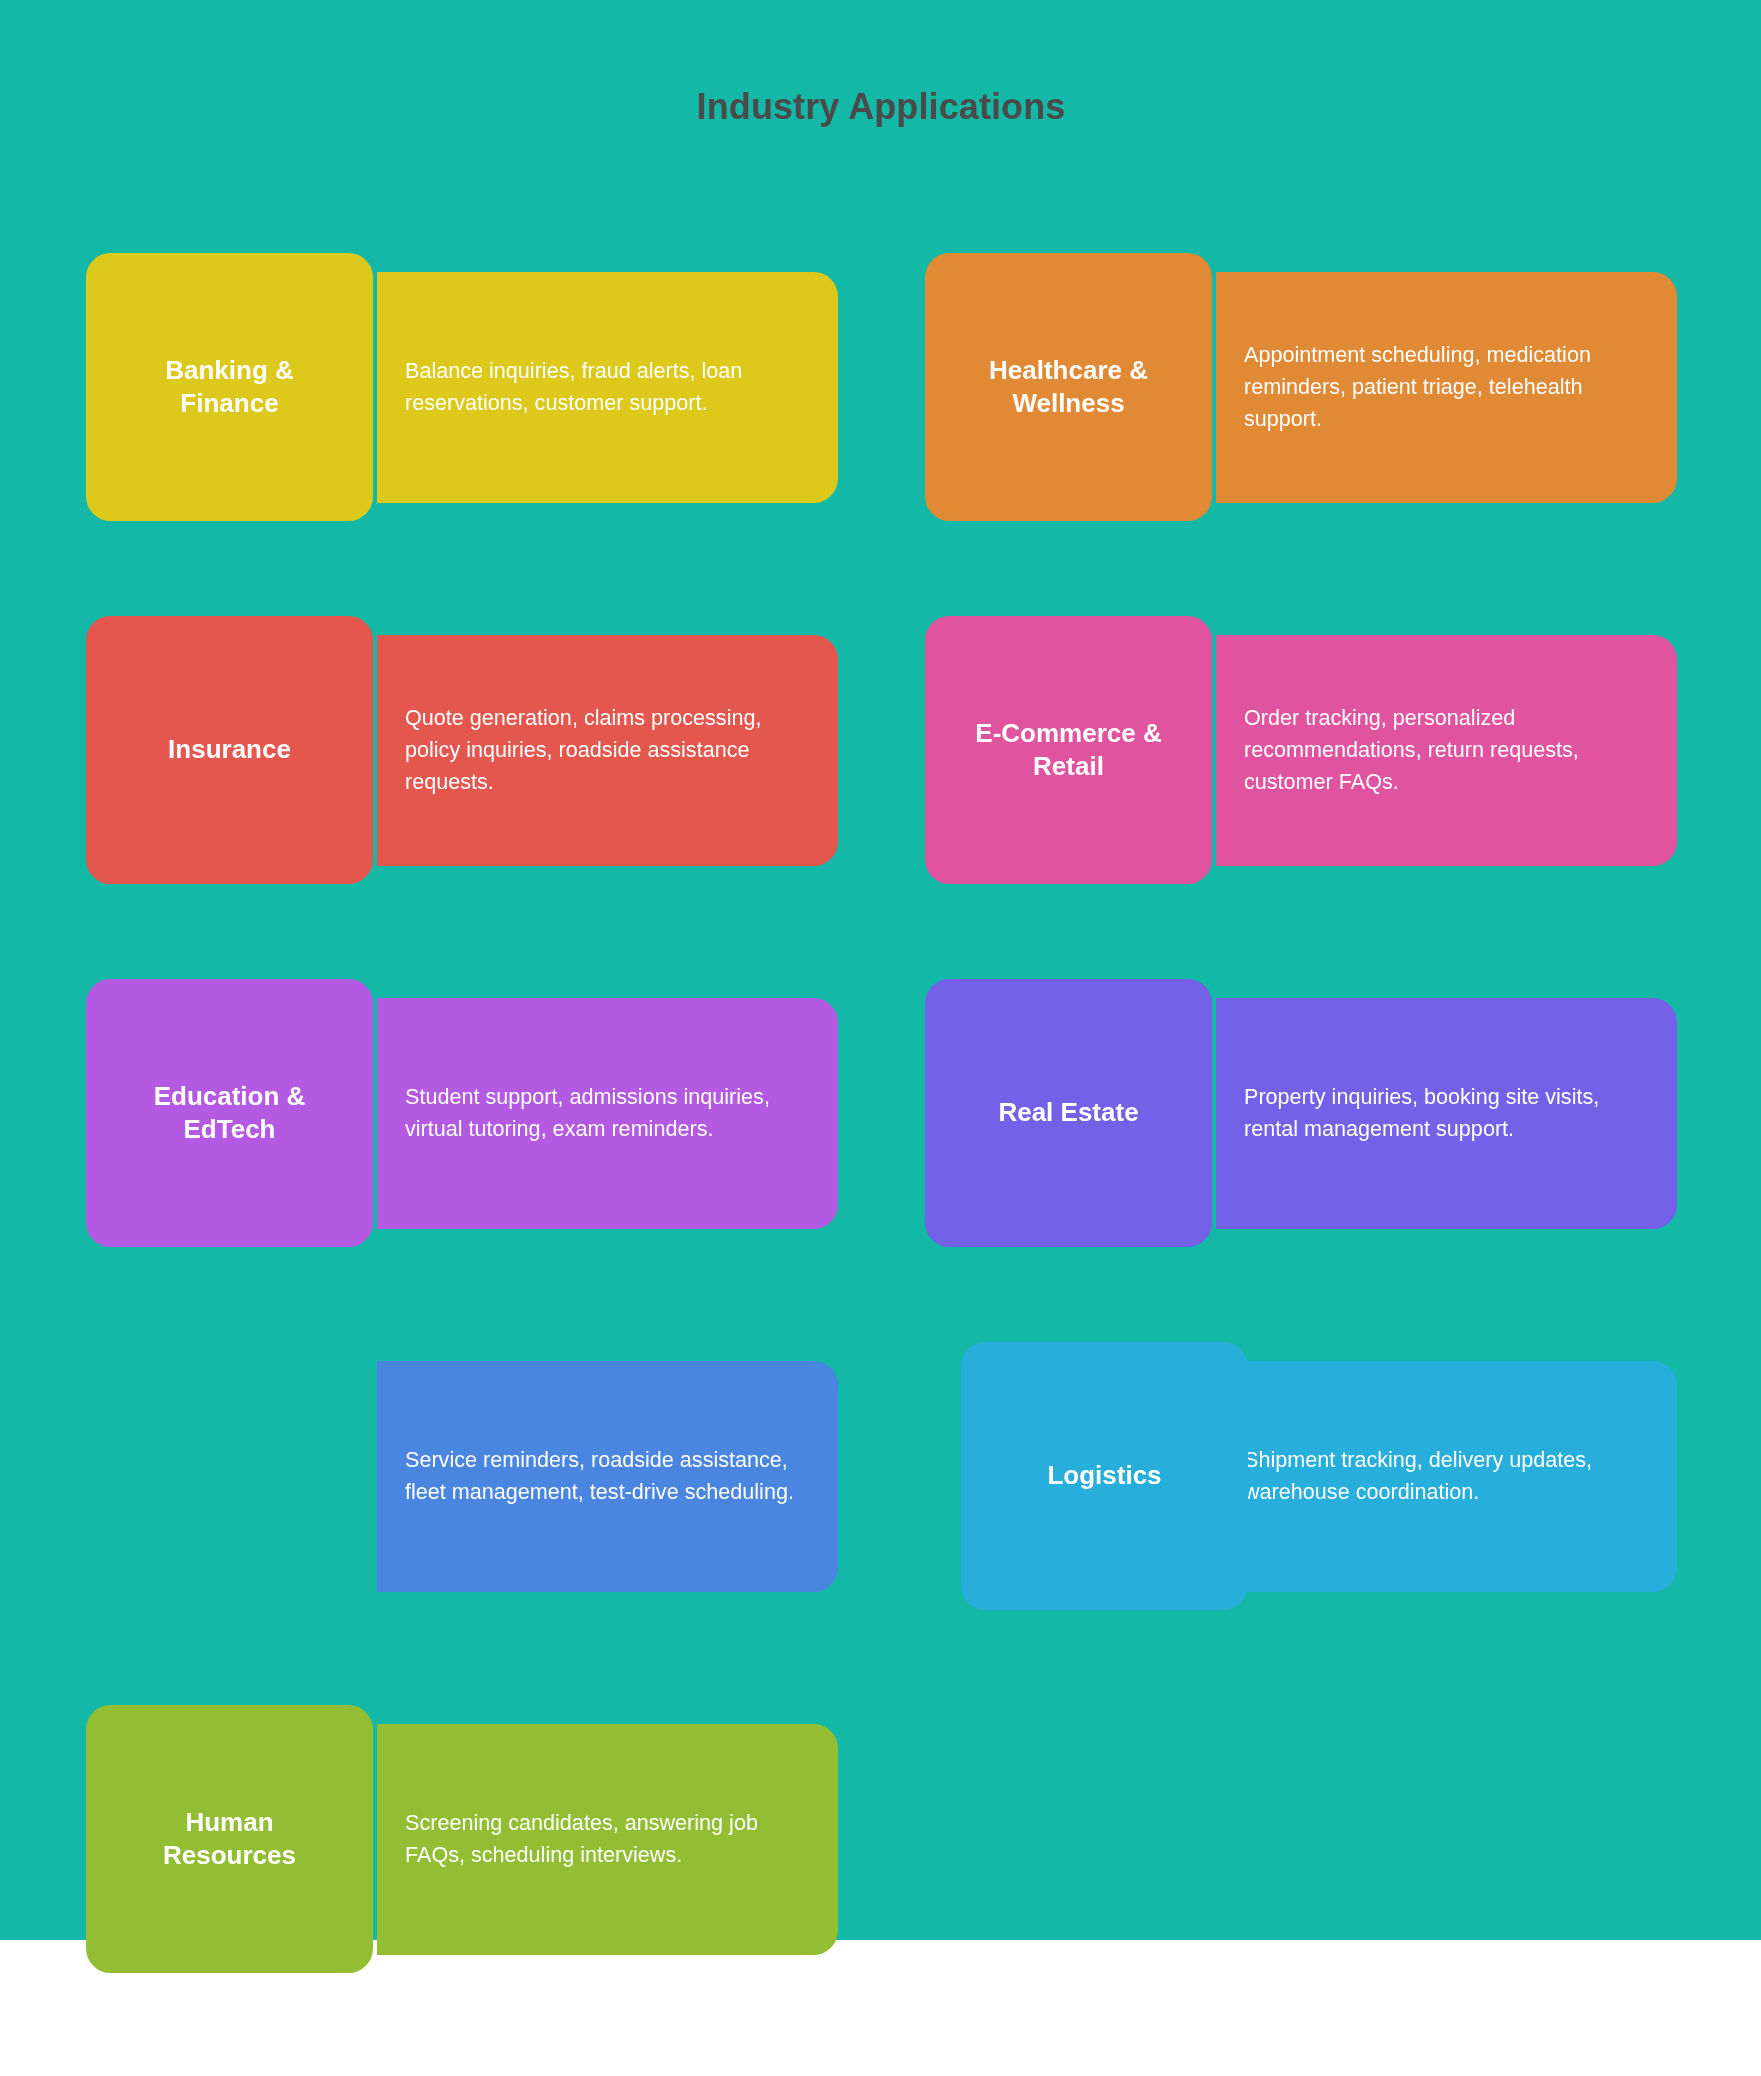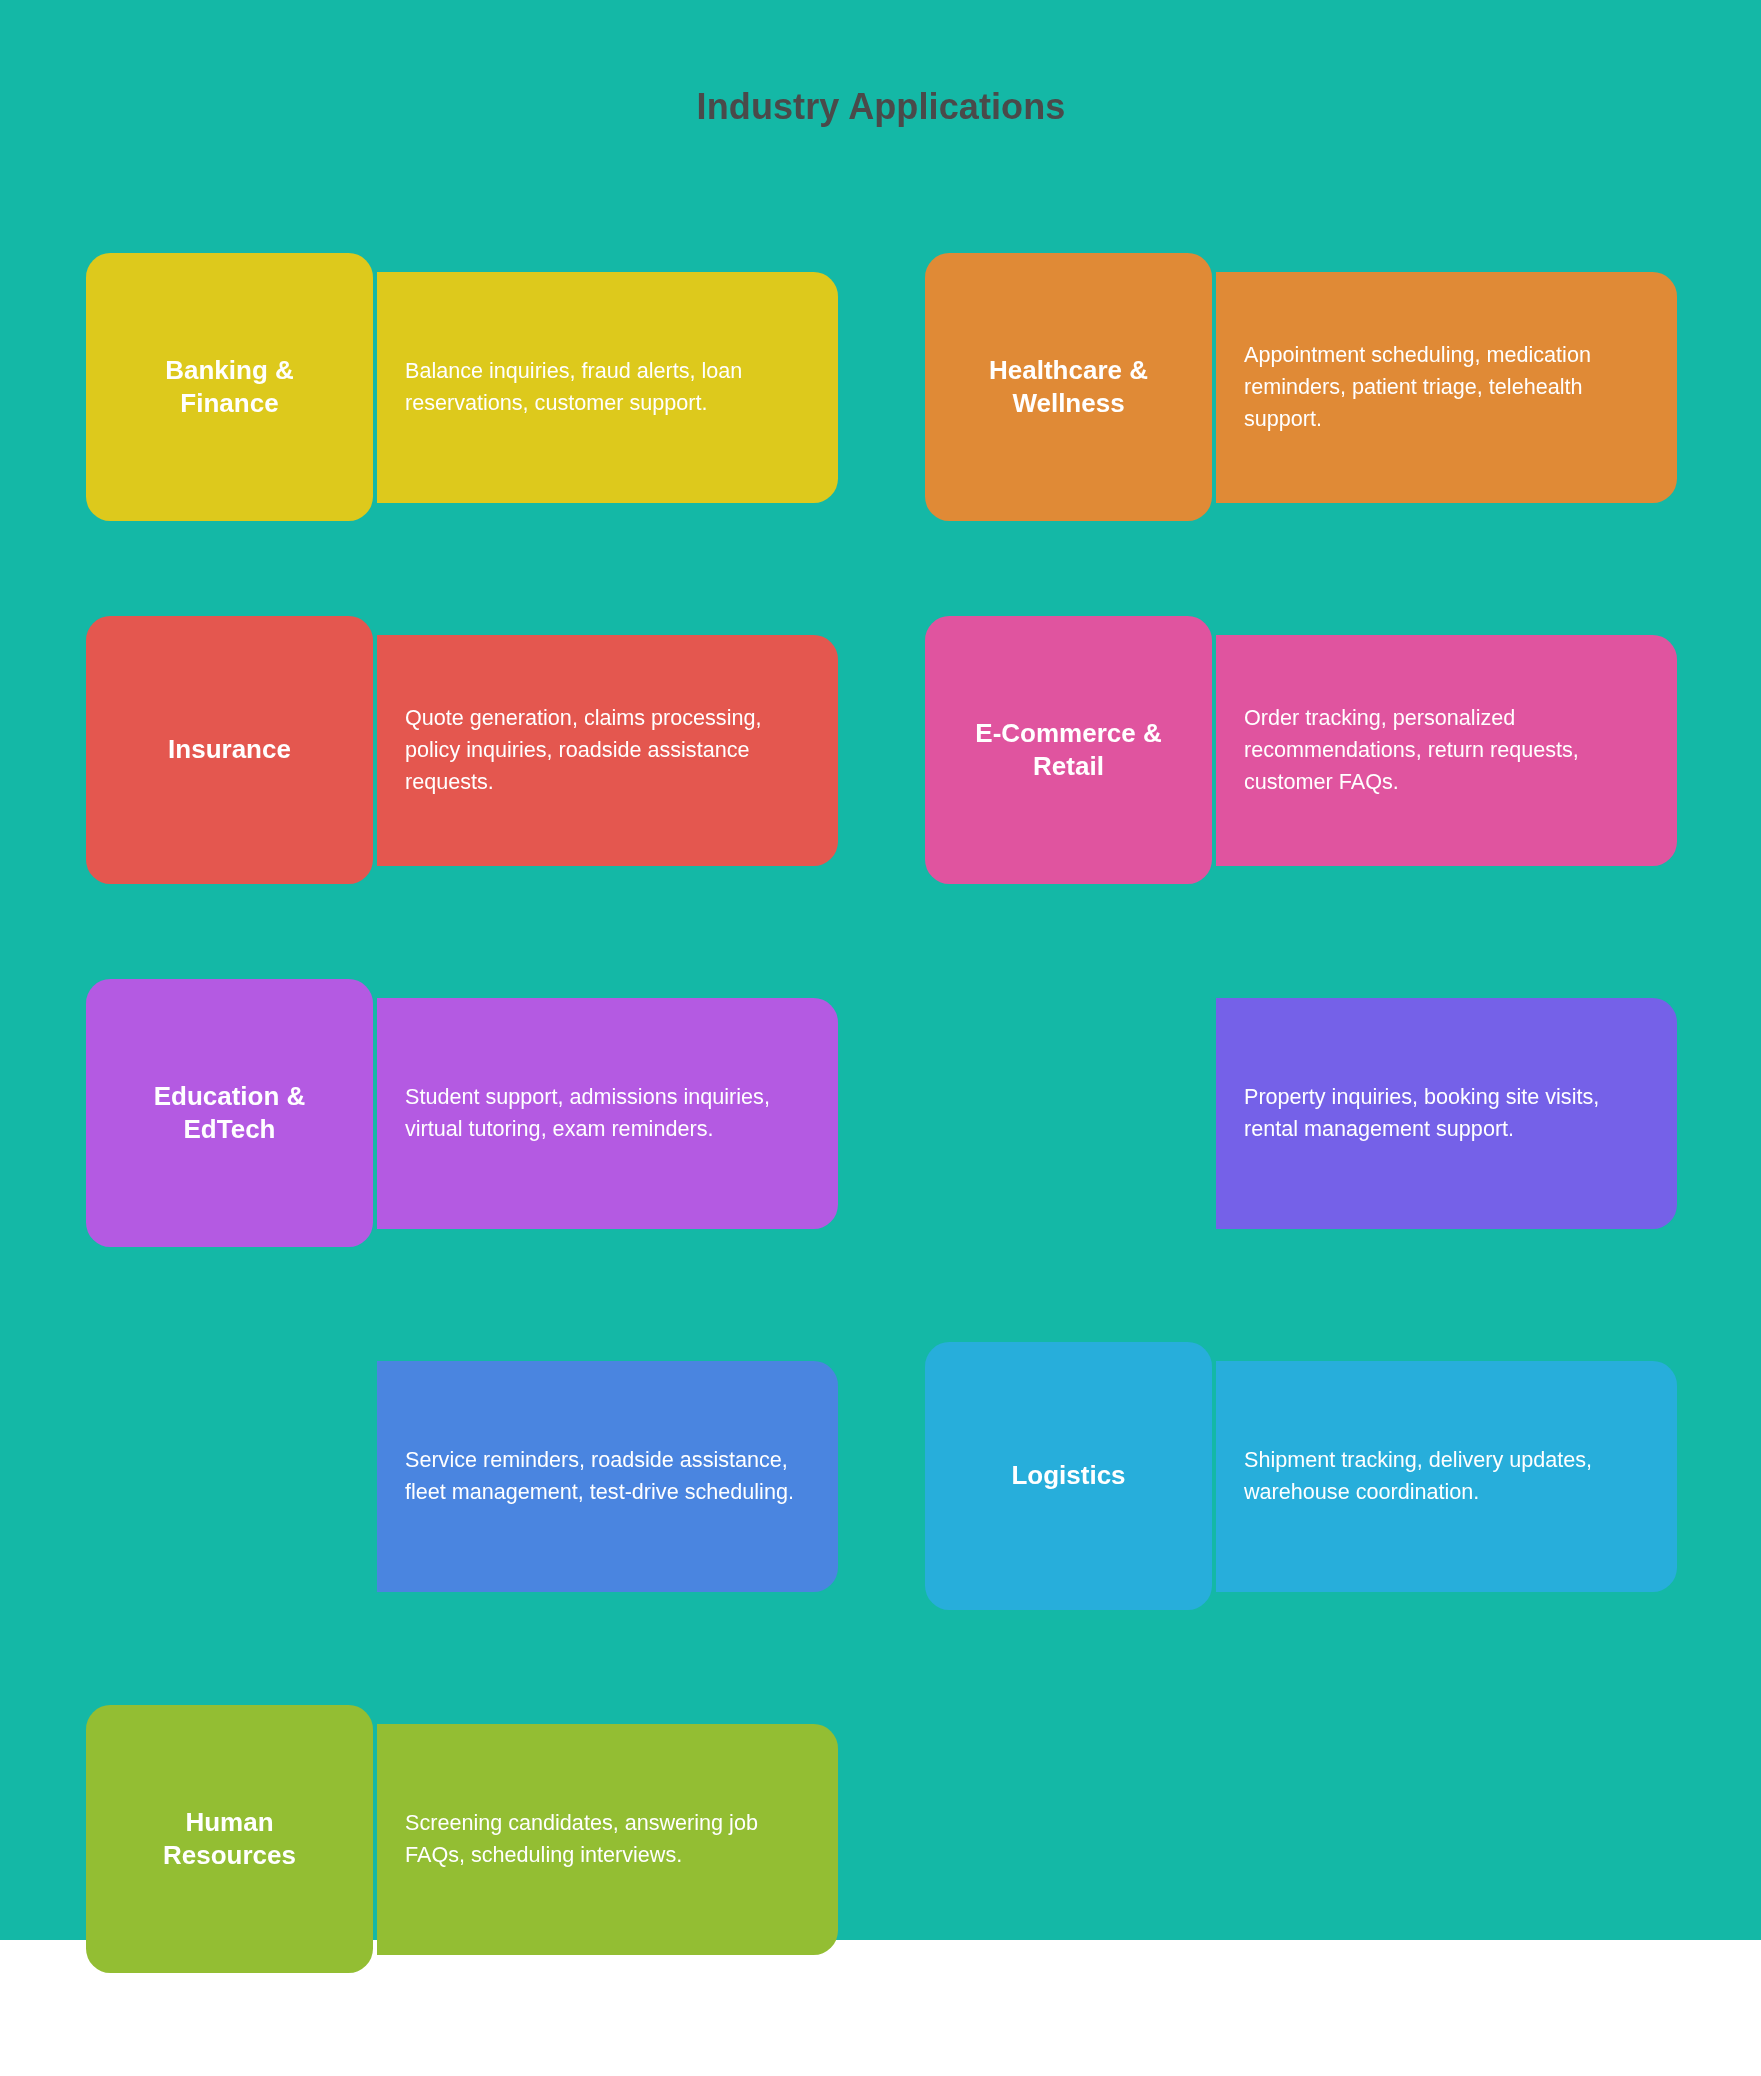--- a/index.html
+++ b/index.html
@@ -145,31 +145,34 @@
         </div>
         <div class="card-label" style="background: rgb(180, 90, 226); align-items: center;">
           <div class="card-label-text">Education &amp;
 EdTech</div>
         </div>
       </div>
       <div class="card">
         <div class="card-desc" style="background: rgb(117, 97, 232);">
           <div class="card-desc-text">Property inquiries, booking site visits, rental management support.</div>
         </div>
+        <div class="card-label" style="background: rgb(117, 97, 232);">
+          <div class="card-label-text">Real Estate</div>
+        </div>
       </div>
       <div class="card">
         <div class="card-desc" style="background: rgb(74, 133, 224);">
           <div class="card-desc-text">Service reminders, roadside assistance, fleet management, test-drive scheduling.</div>
         </div>
       </div>
       <div class="card">
         <div class="card-desc" style="background: rgb(39, 174, 219);">
           <div class="card-desc-text">Shipment tracking, delivery updates, warehouse coordination.</div>
         </div>
-        <div class="card-label" style="background: rgb(39, 174, 219);">
+        <div class="card-label" style="background: rgb(39, 174, 219); margin-left: 36px;">
           <div class="card-label-text">Logistics</div>
         </div>
       </div>
       <div class="card">
         <div class="card-desc" style="background: rgb(147, 190, 51);">
           <div class="card-desc-text">Screening candidates, answering job FAQs, scheduling interviews.</div>
         </div>
         <div class="card-label" style="background: rgb(147, 190, 51);">
           <div class="card-label-text">Human
 Resources</div>

